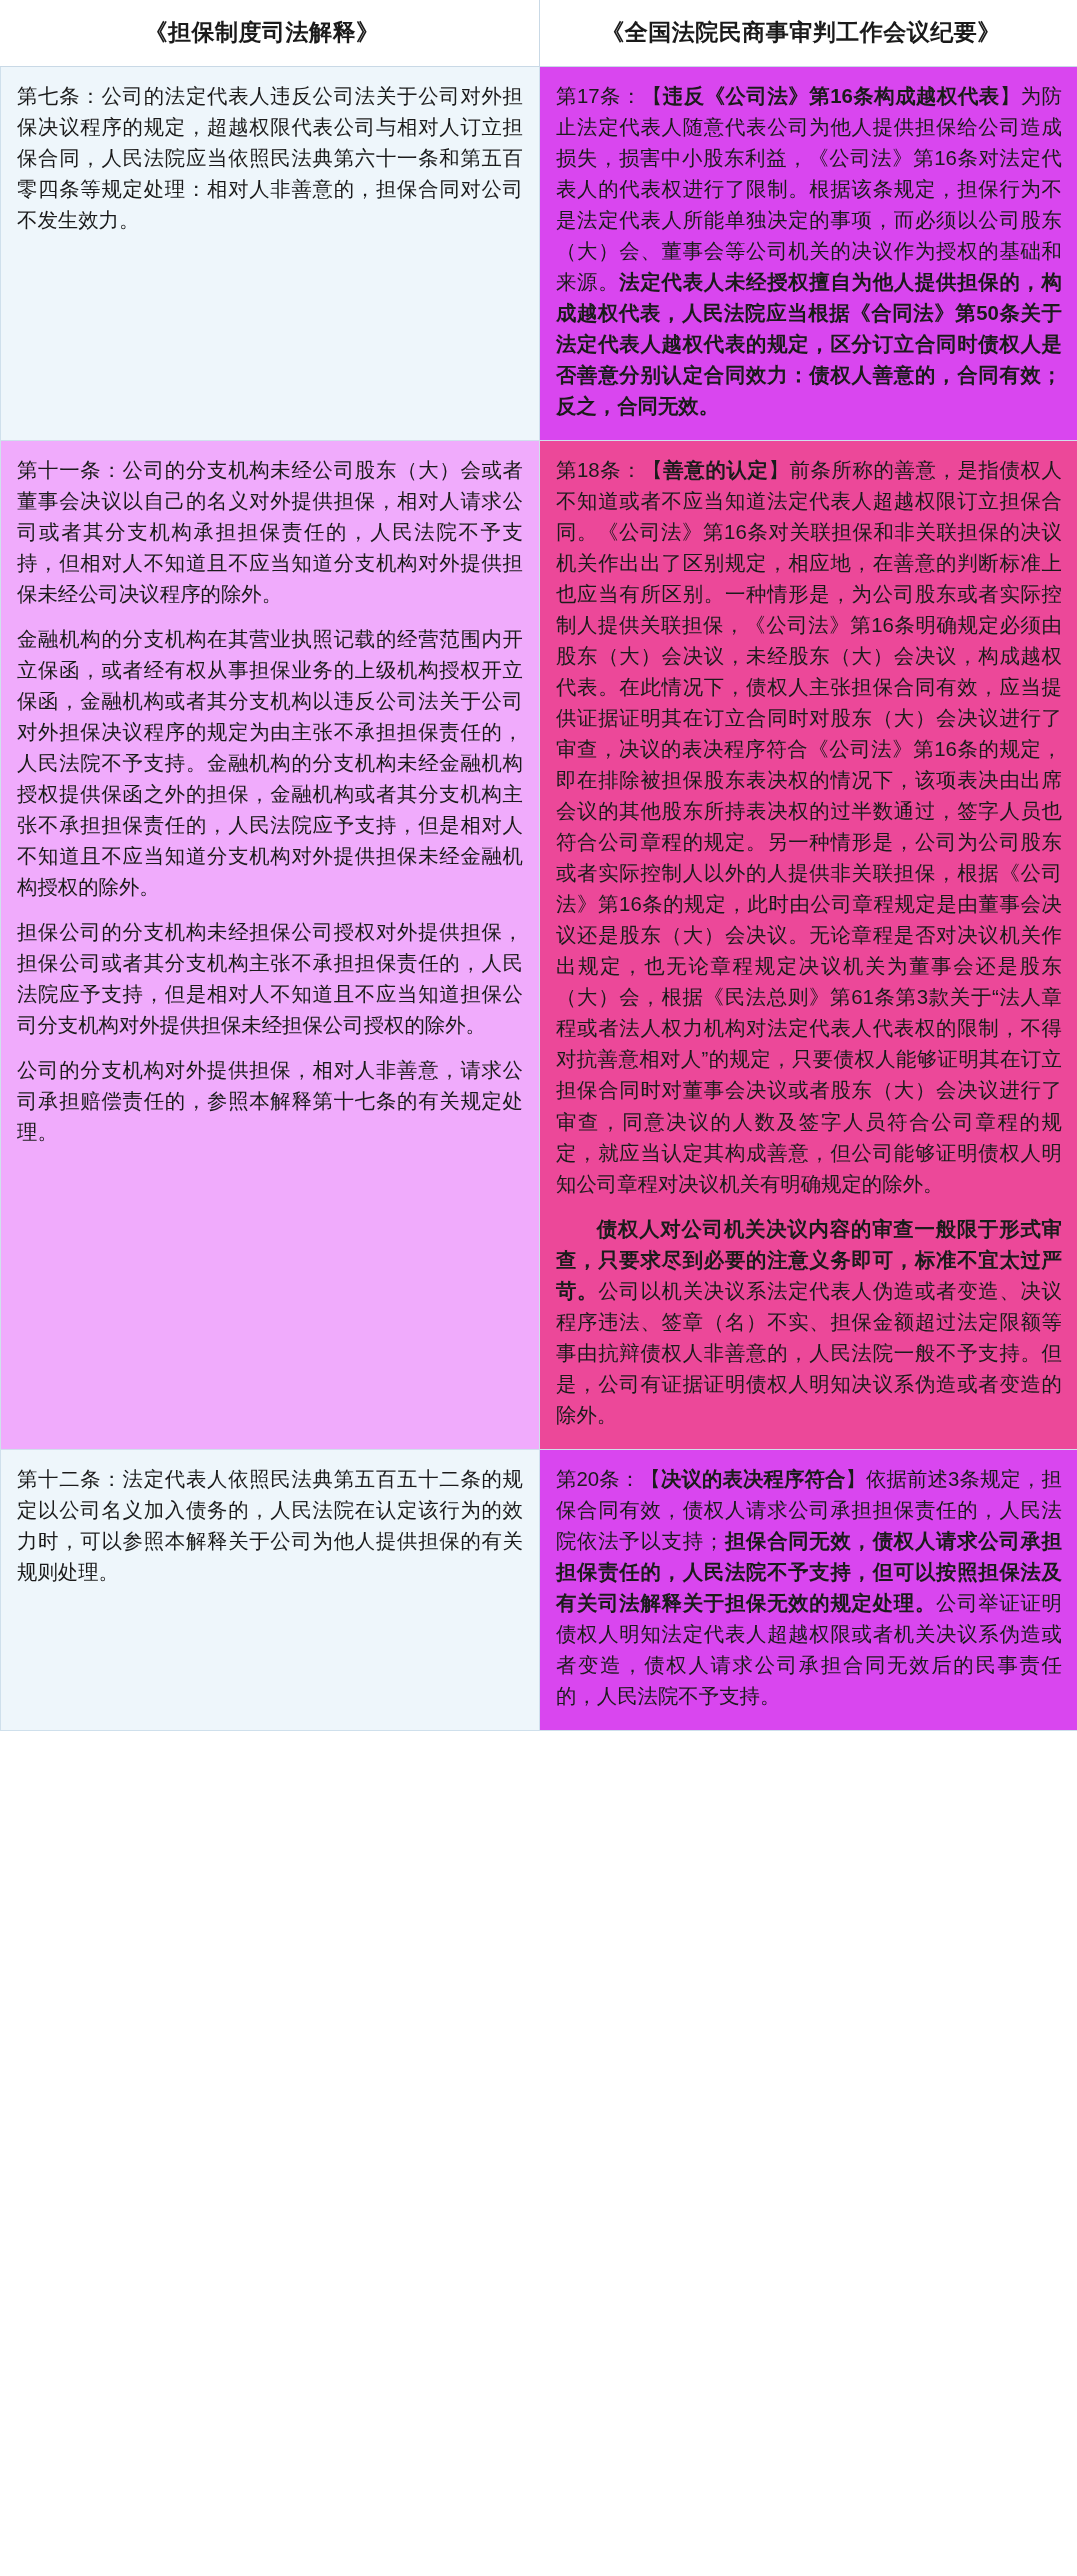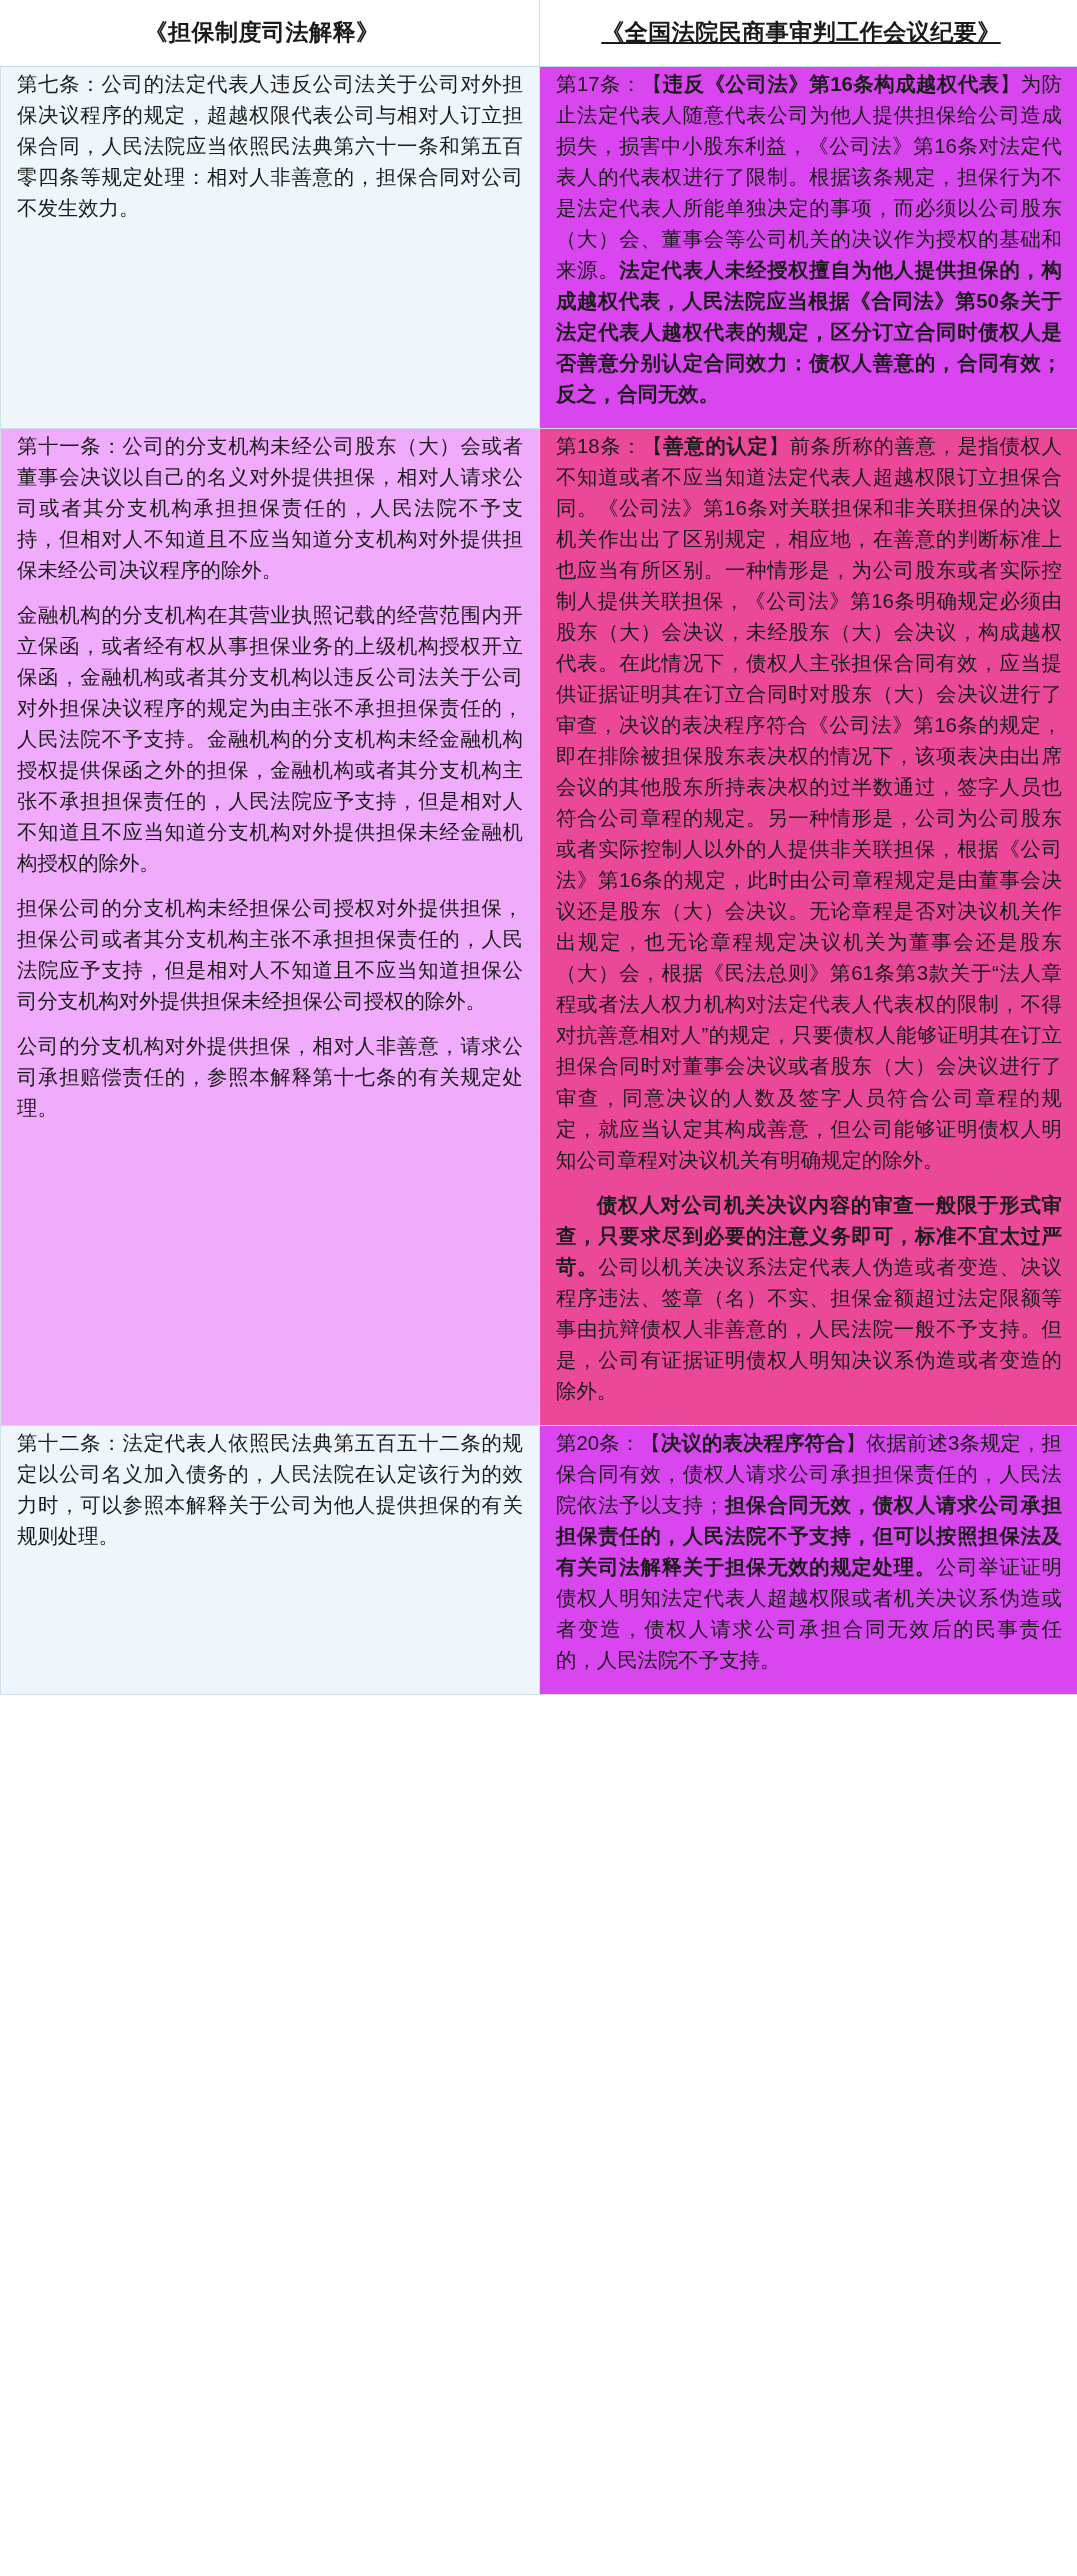--- a/index.html
+++ b/index.html
@@ -29,25 +29,25 @@
     color: #1a1a1a;
     font-size: 23px;
     font-weight: bold;
     text-align: center;
     padding: 16px 26px 18px 10px;
     border: 1px solid #c9d9e6;
     border-top: 1px solid #ffffff;
     letter-spacing: 0.5px;
   }
   th.head.left { border-left: 1px solid #ffffff; }
-  th.head.right { border-right: 1px solid #ffffff; text-decoration: underline; }
+  th.head.right { border-right: 1px solid #ffffff; }
 
   td.cell {
     vertical-align: top;
-    padding: 2px 16px 18px 16px;
+    padding: 14px 16px 18px 16px;
     border: 1px solid #cfe0ec;
     font-size: 20.4px;
     line-height: 1.52;
     color: #1b1b1b;
     text-align: justify;
     text-justify: inter-ideograph;
   }
   td.left {
     background: #eef6fb;
   }

